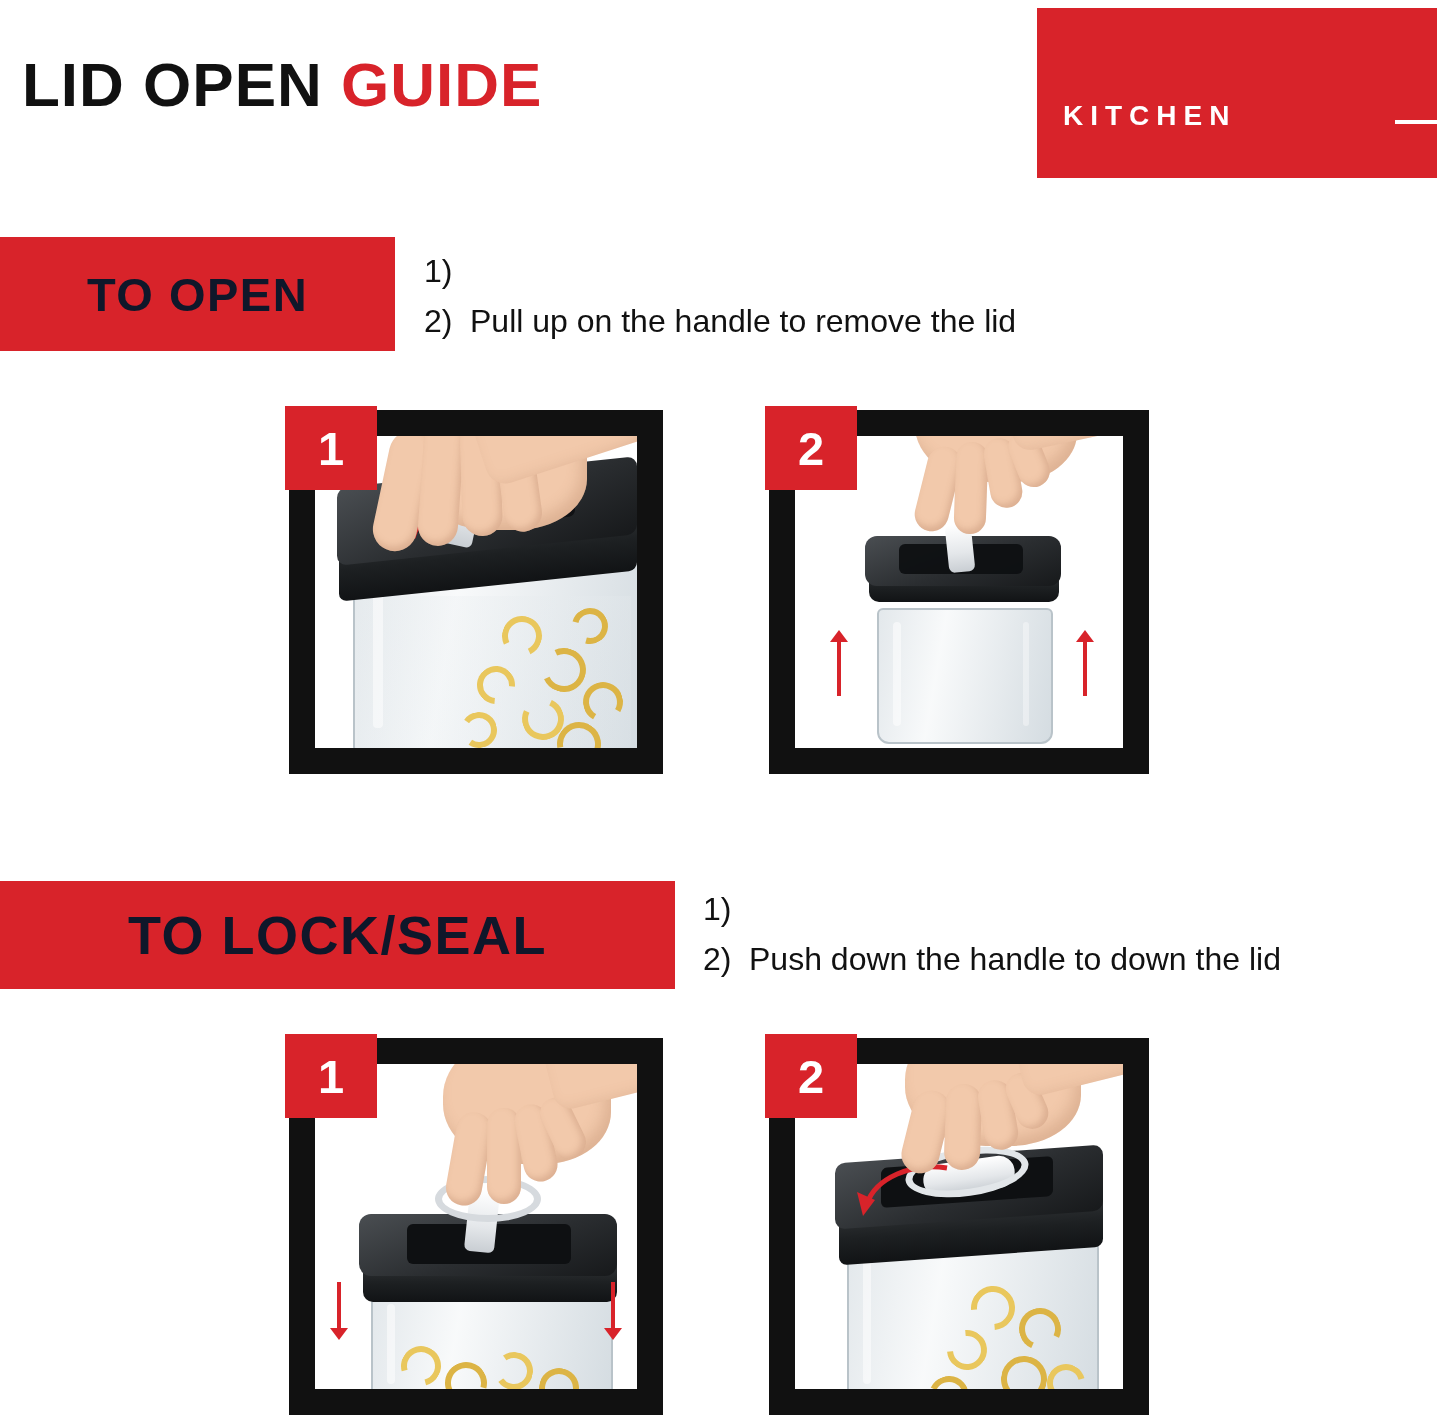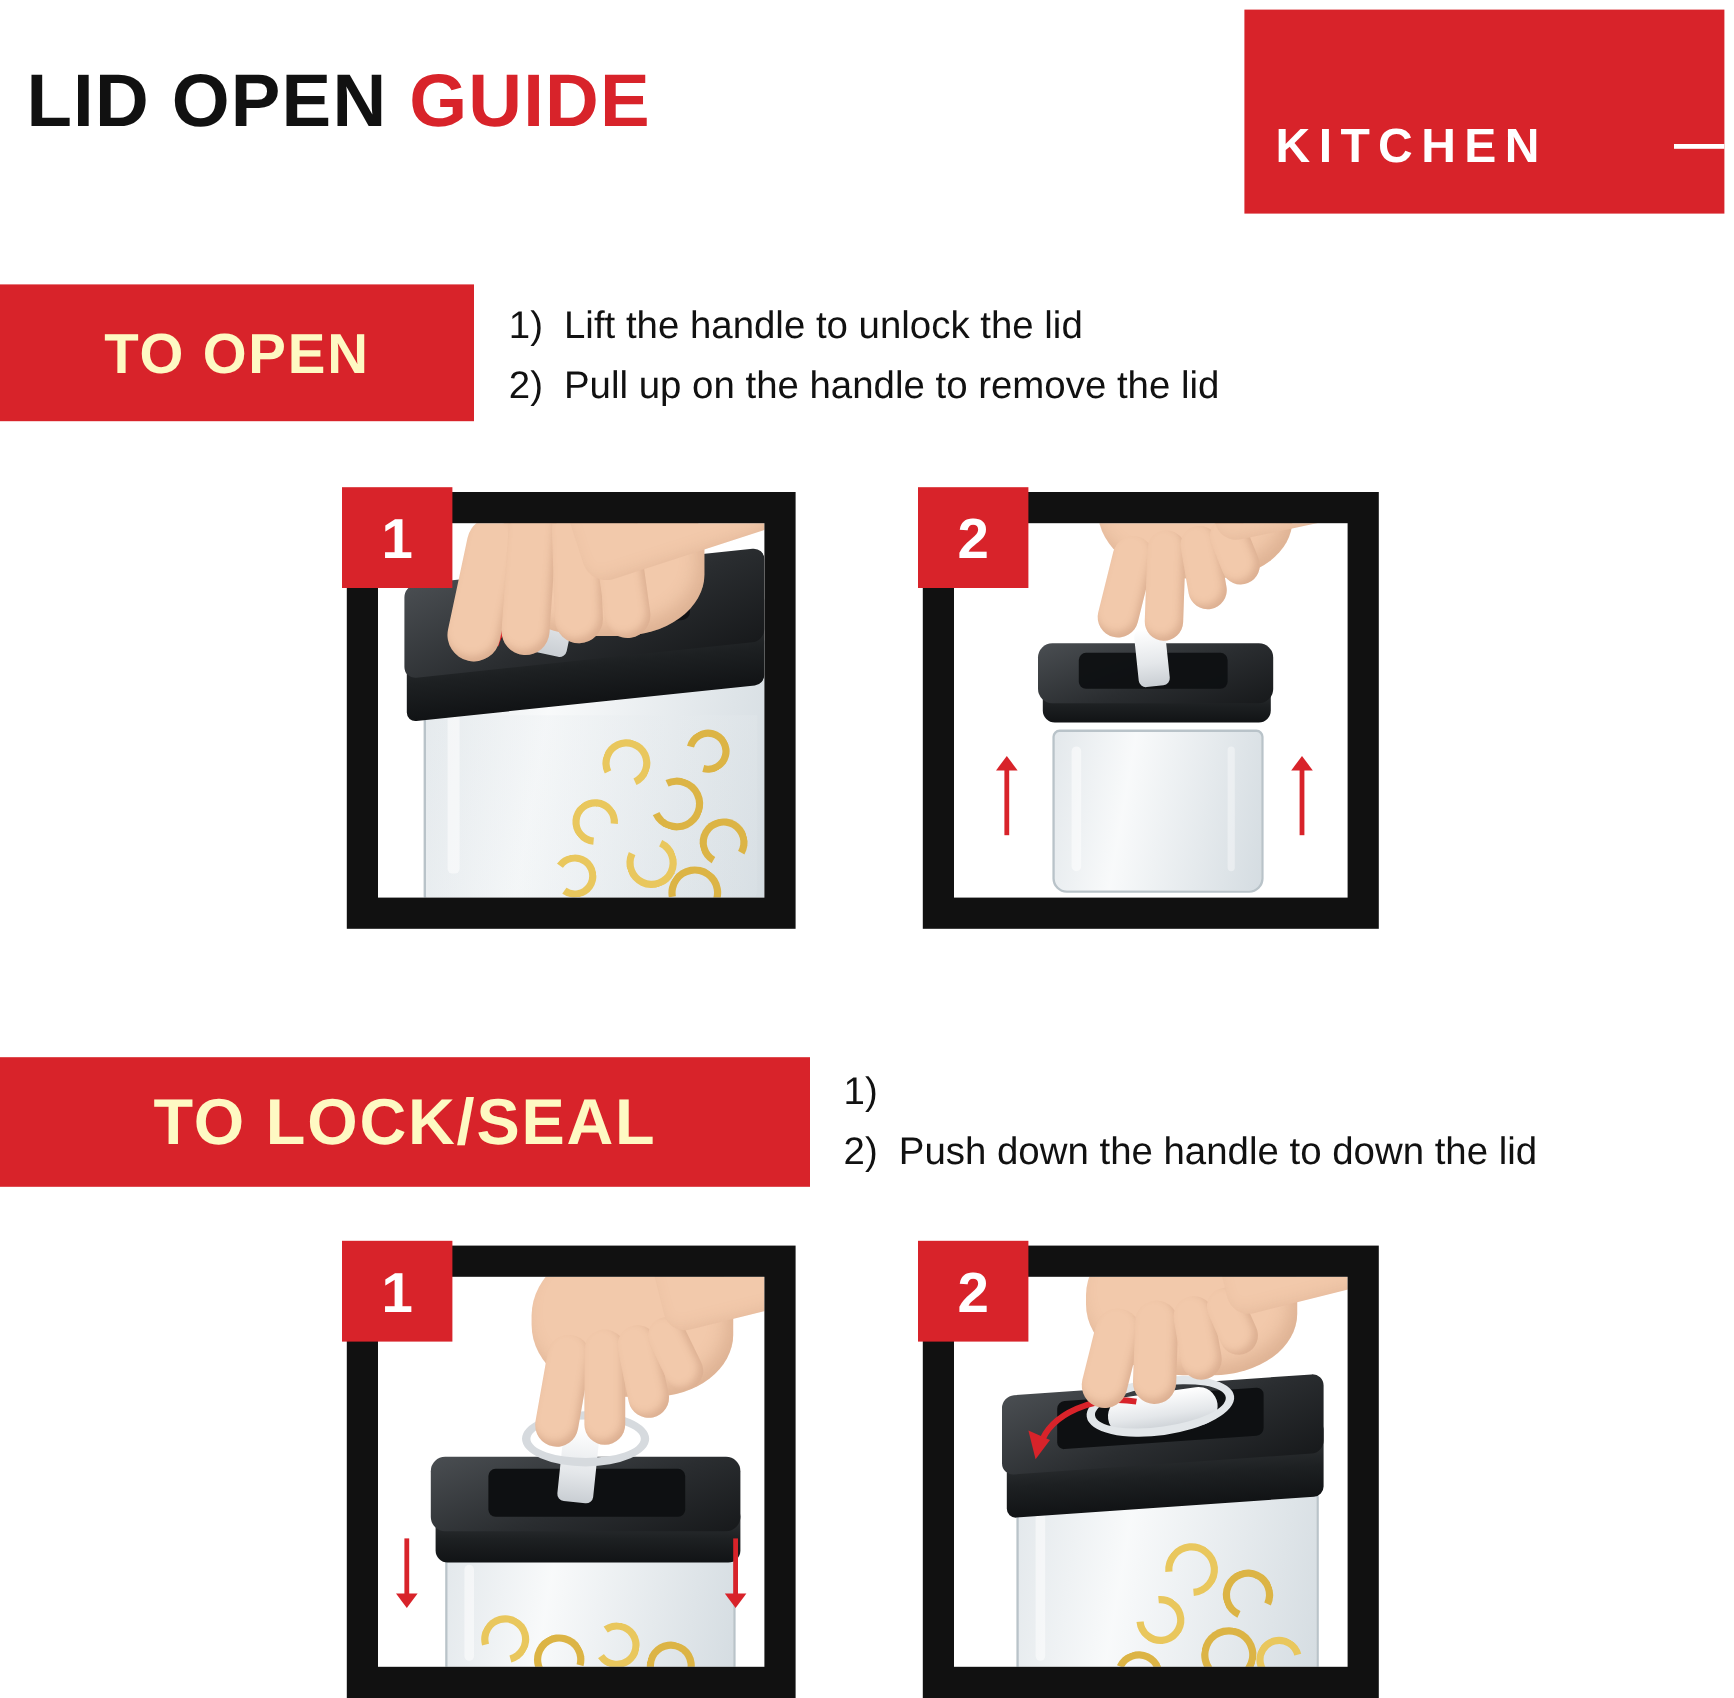--- a/index.html
+++ b/index.html
@@ -52,39 +52,39 @@
     top: 32px;
     font-size: 40px;
     font-weight: 700;
     letter-spacing: 7px;
     white-space: nowrap;
   }
   .brand-line2 {
     position: absolute;
     left: 26px;
     top: 92px;
-    font-size: 40px;
+    font-size: 28px;
     font-weight: 700;
     letter-spacing: 7px;
     white-space: nowrap;
   }
   .brand-rule {
     position: absolute;
     right: 0px;
     top: 112px;
     width: 42px;
     height: 4px;
     background: #ffffff;
   }
 
   
   .banner {
     position: absolute;
     background: #d8232a;
-    color: #fef9c3;
+    color: #0f172a;
     font-weight: 700;
     letter-spacing: 1.5px;
     display: flex;
     align-items: center;
     justify-content: center;
   }
   #banner-open {
     left: 0px;
     top: 237px;
     width: 395px;
@@ -259,21 +259,20 @@
     <div class="brand-line2">KITCHEN</div>
     <div class="brand-rule"></div>
   </div>
 </div>
 
 <div class="banner" id="banner-open">TO OPEN</div>
 
 <div class="steps" id="steps-open">
   <div class="step-row">
     <span class="step-num">1)</span>
-    <span>Lift the handle to unlock the lid</span>
   </div>
   <div class="step-row">
     <span class="step-num">2)</span>
     <span>Pull up on the handle to remove the lid</span>
   </div>
 </div>
 
 <div class="frame" id="frame-open-1">
   <div class="photo">
 

